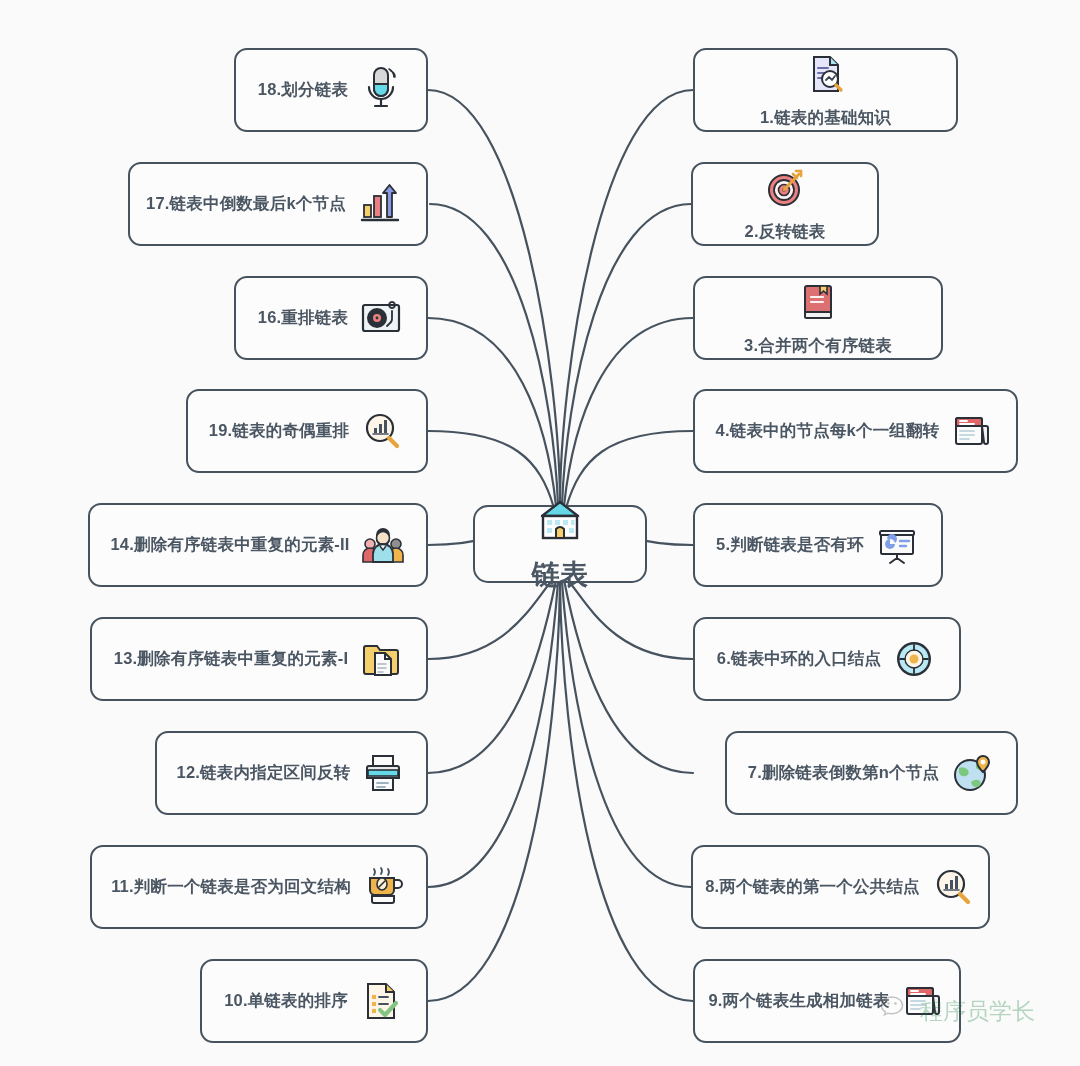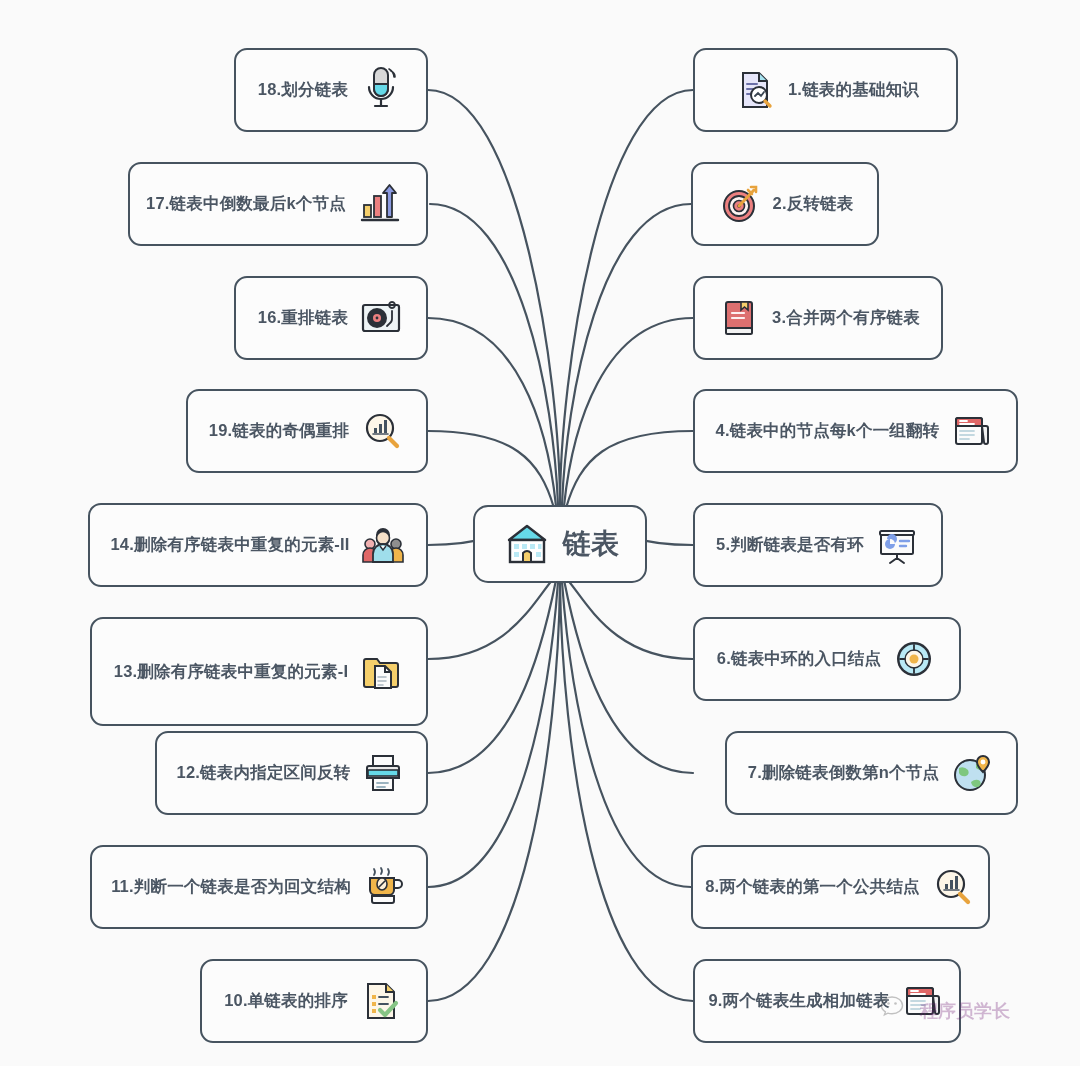--- a/index.html
+++ b/index.html
@@ -29,43 +29,42 @@
     font-weight:bold;
     color:#4b5663;
     white-space:nowrap;
     letter-spacing:.2px;
   }
   .node .ico{
     width:46px;height:46px;
     flex:0 0 auto;
     display:block;
   }
-  .node.icon-left{flex-direction:row;}
+  .node.icon-left{flex-direction:column;}
   .node.icon-right{flex-direction:row-reverse;}
   #center-node{
     background:#fcfcfc;
     border:2.6px solid #46535f;
     border-radius:15px;
     z-index:5;
   }
   #center-node .lbl{font-size:28px;color:#4b5663;}
   #center-node .ico{width:52px;height:52px;}
   #watermark{
     position:absolute;
     left:880px;top:994px;
     display:flex;align-items:center;gap:6px;
     opacity:.30;
     z-index:9;
     pointer-events:none;
   }
   #watermark .wmtext{
-    font-size:18px;color:#701a75;
+    font-size:23px;color:#15803d;
     font-family:"Liberation Serif","DejaVu Serif",serif;
     white-space:nowrap;
-    font-weight:bold;
   }
 </style>
 </head>
 <body>
 
 <div id="stage">
 
   <svg id="links" viewBox="0 0 1080 1066" xmlns="http://www.w3.org/2000/svg">
     <g fill="none" stroke="#46535f" stroke-width="2.2" stroke-linecap="round">
       <path d="M560,505 C560,380 600,90 693,90"></path>
@@ -264,21 +263,21 @@
         <rect x="13" y="6" width="20" height="10" fill="#fbfbfb" stroke="#2b3038" stroke-width="2"></rect>
         <path d="M9,16 h28 a2,2 0 0 1 2,2 v10 h-32 v-10 a2,2 0 0 1 2,-2 z" fill="#e8e8e8" stroke="#2b3038" stroke-width="2"></path>
         <rect x="8" y="20" width="30" height="6" fill="#66d9e8" stroke="#2b3038" stroke-width="1.6"></rect>
         <rect x="13" y="28" width="20" height="12" fill="#fbfbfb" stroke="#2b3038" stroke-width="2"></rect>
         <path d="M17,33 h11 M17,37 h8" stroke="#9bb3c0" stroke-width="1.8" stroke-linecap="round"></path>
       </svg>
     </span>
     <span class="lbl">12.链表内指定区间反转</span>
   </div>
 
-  <div class="node icon-right" style="left:90px;top:617px;width:338px;height:109px;">
+  <div class="node icon-right" style="left:90px;top:617px;width:338px;height:84px;">
     <span class="ico">
       <svg viewBox="0 0 46 46" width="46" height="46">
         <path d="M6,12 a2,2 0 0 1 2,-2 h11 l3,4 h16 a2,2 0 0 1 2,2 v20 a2,2 0 0 1 -2,2 h-30 a2,2 0 0 1 -2,-2 z" fill="#f5cf6b" stroke="#2b3038" stroke-width="2"></path>
         <path d="M17,17 h10 l6,6 v16 h-16 z" fill="#fbfbfb" stroke="#2b3038" stroke-width="2"></path>
         <path d="M27,17 v6 h6" fill="none" stroke="#2b3038" stroke-width="2"></path>
         <path d="M20,28 h8 M20,32 h8 M20,36 h5" stroke="#aab7c0" stroke-width="1.6" stroke-linecap="round"></path>
       </svg>
     </span>
     <span class="lbl">13.删除有序链表中重复的元素-I</span>
   </div>

